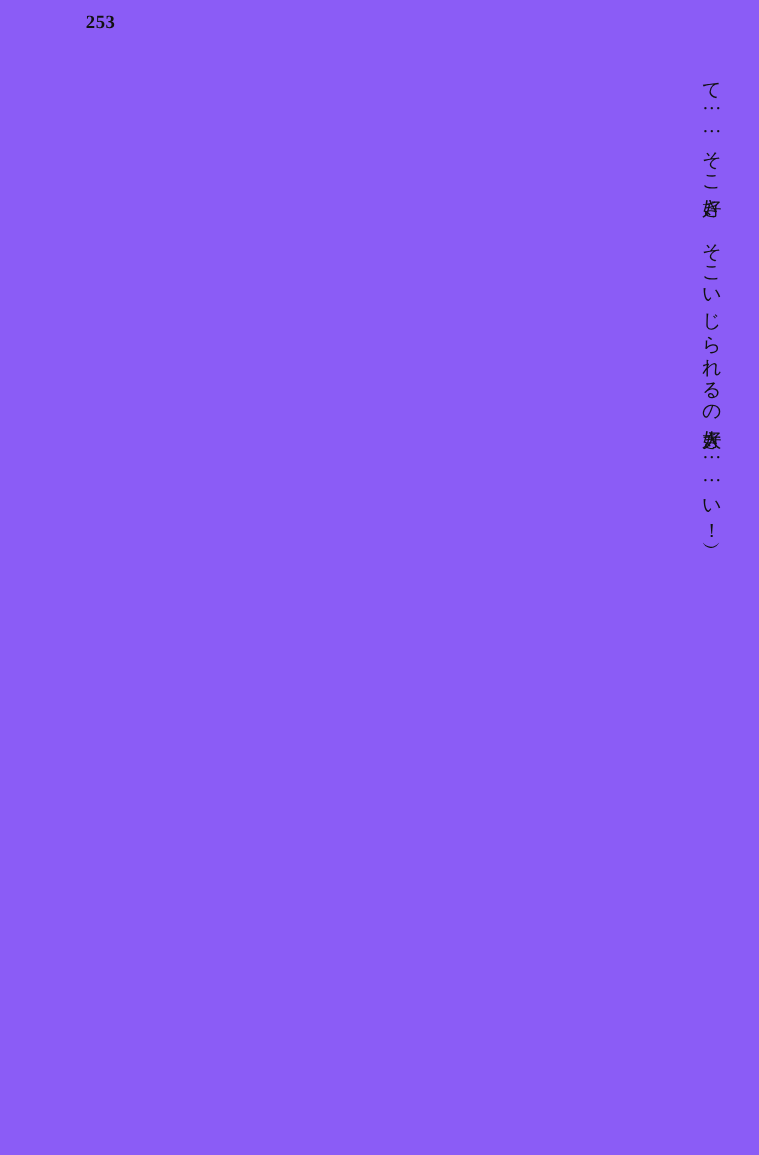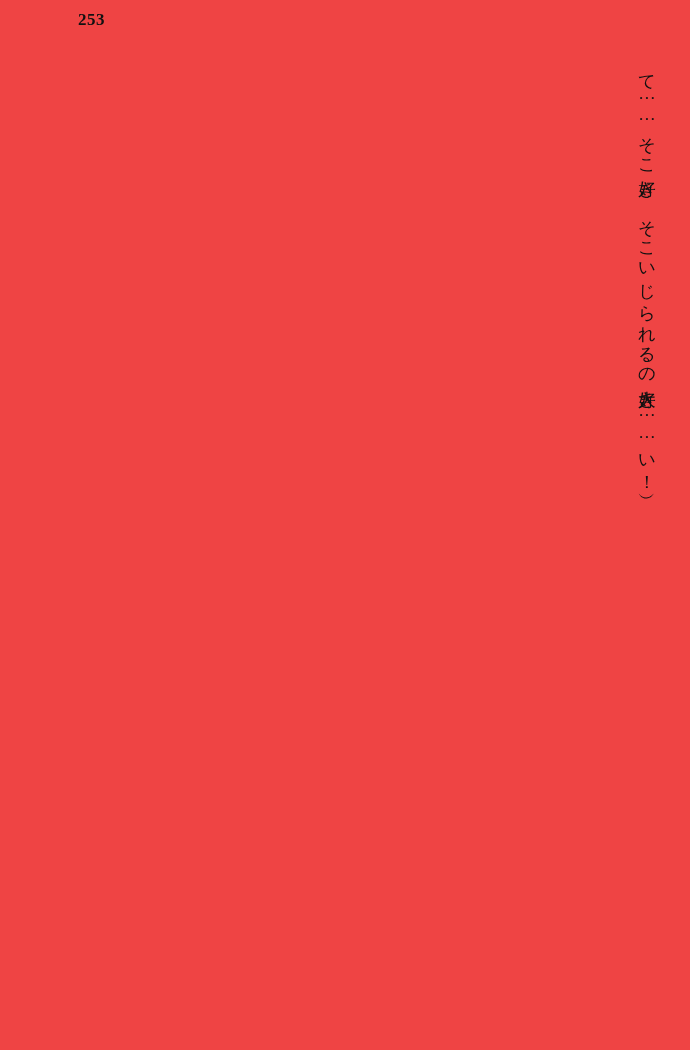--- a/index.html
+++ b/index.html
@@ -4,21 +4,21 @@
 <style>
   html, body {
     margin: 0;
     padding: 0;
     background: #ffffff;
   }
   .page {
     position: relative;
     width: 690px;
     height: 1050px;
-    background: #ef4444;
+    background: #8b5cf6;
     overflow: hidden;
     font-family: "Liberation Serif", "DejaVu Serif", serif;
     color: #111111;
   }
   .page-number {
     position: absolute;
     top: 10px;
     left: 78px;
     font-size: 17px;
     font-weight: bold;

